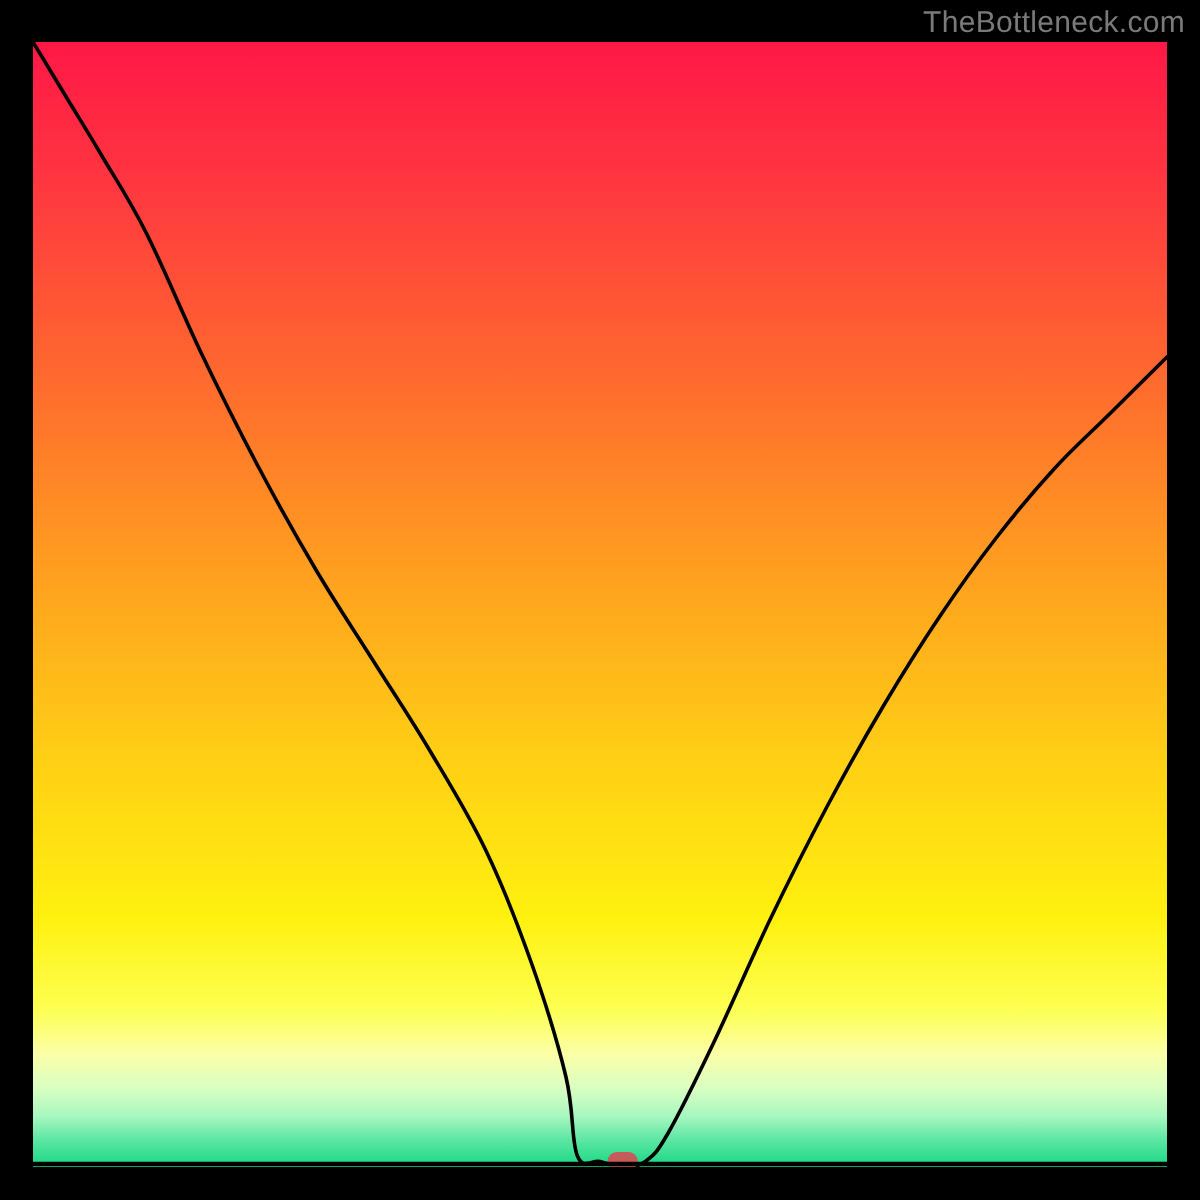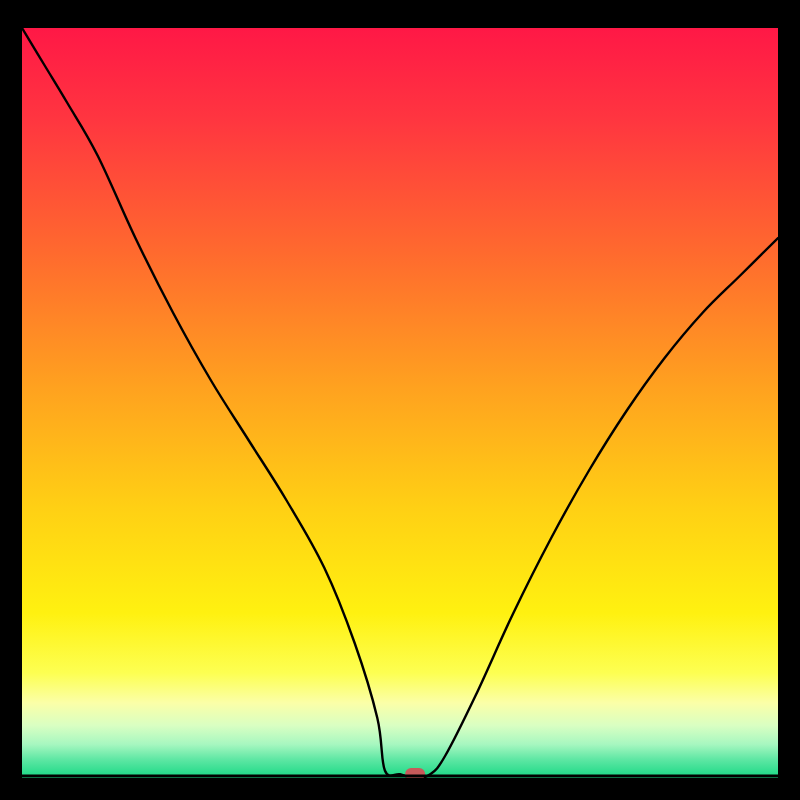--- a/index.html
+++ b/index.html
@@ -33,20 +33,21 @@
     top: 28px;
     width: 756px;
     height: 750px;
     display: block;
   }
 </style>
 </head>
 <body>
 <div class="frame">
 
+  <div class="watermark">TheBottleneck.com</div>
 
   <svg class="plot" viewBox="0 0 756 750" preserveAspectRatio="none">
     <defs>
       <linearGradient id="bg-grad" x1="0" y1="0" x2="0" y2="1">
         <stop offset="0%" stop-color="#ff1846"></stop>
         <stop offset="12%" stop-color="#ff3540"></stop>
         <stop offset="30%" stop-color="#ff6a2e"></stop>
         <stop offset="48%" stop-color="#ffa21f"></stop>
         <stop offset="64%" stop-color="#ffd014"></stop>
         <stop offset="78%" stop-color="#fff110"></stop>

